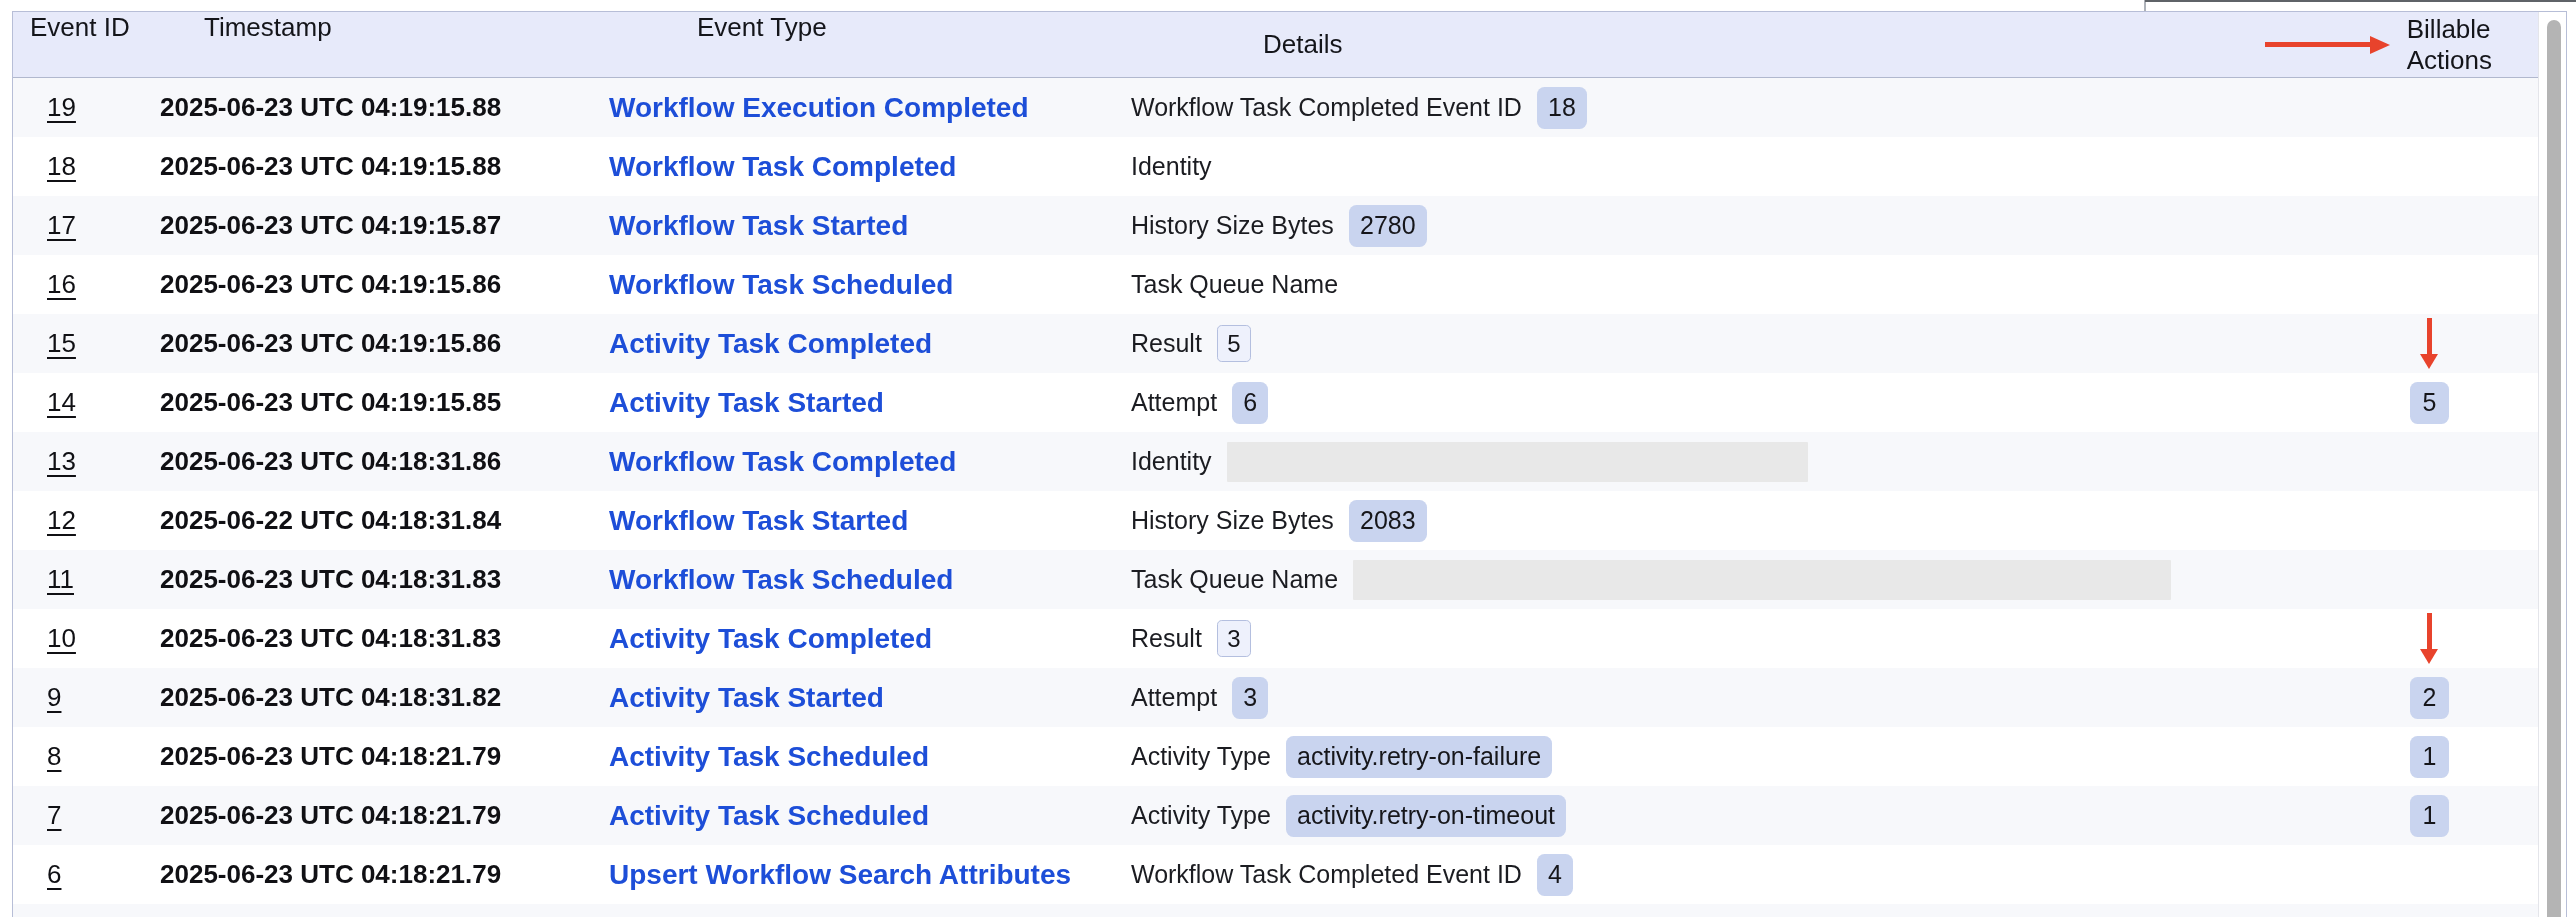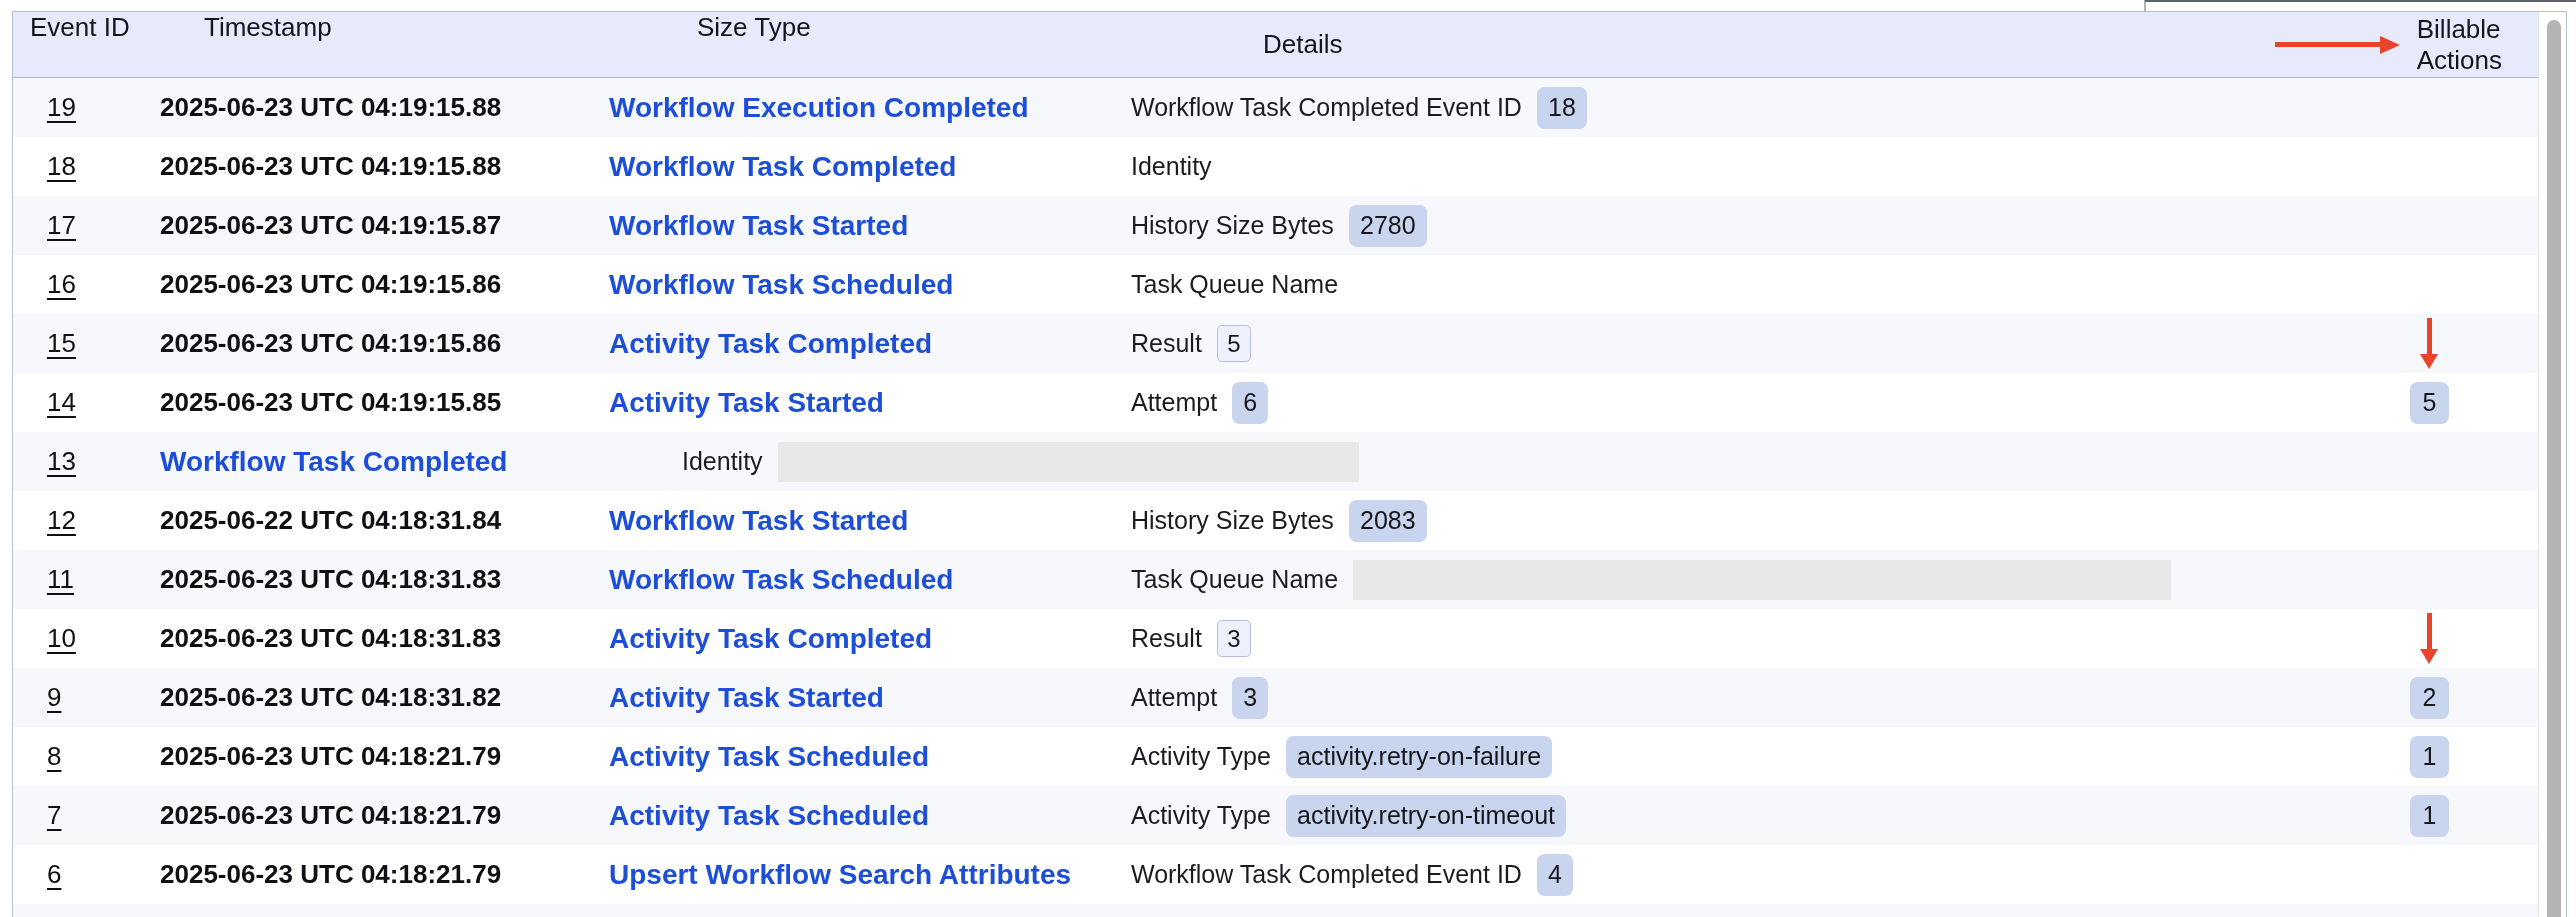--- a/index.html
+++ b/index.html
@@ -26,21 +26,21 @@
   .th{font-size:26px;font-weight:500;color:#14151a;}
 
   
   .c-id{width:130px;box-sizing:border-box;padding-left:17px;flex:0 0 130px;}
   .c-ts{width:449px;box-sizing:border-box;padding-left:17px;flex:0 0 449px;}
   .c-type{width:522px;box-sizing:border-box;padding-left:17px;flex:0 0 522px;}
   .c-details{flex:1 1 auto;box-sizing:border-box;padding-left:17px;
              display:flex;align-items:center;gap:15px;min-width:0;}
   .c-bill{width:224px;flex:0 0 224px;box-sizing:border-box;padding-right:89px;
           display:flex;align-items:center;justify-content:flex-end;}
-  .thead .c-bill{padding-right:36px;}
+  .thead .c-bill{padding-right:46px;}
 
   
   .row{height:59px;flex:0 0 59px;display:flex;align-items:center;background:#ffffff;}
   .row.stripe{background:#f7f8fb;}
   .sliver{flex:1 1 auto;background:#f7f8fb;}
 
   .idlink{font-size:26px;color:#101014;text-decoration:underline;
           text-decoration-thickness:1.9px;text-underline-offset:4.7px;cursor:pointer;margin-left:17px;}
   .ts{font-size:26px;color:#101014;font-weight:bold;}
   .etype{font-size:28px;font-weight:700;color:#1d4ed8;white-space:nowrap;}
@@ -69,21 +69,21 @@
 <body>
 
 <div class="top-divider"></div>
 <div class="top-edge"></div>
 
 <div class="table">
   <div class="content">
     <div class="thead">
       <div class="c-id th">Event ID</div>
       <div class="c-ts th">Timestamp</div>
-      <div class="c-type th">Size Type</div>
+      <div class="c-type th">Event Type</div>
       <div class="c-details th">Details</div>
       <div class="c-bill th">
         <span class="arrow-h">
             <span class="shaft"></span>
             <span class="head"></span>
           </span>
         <span>Billable Actions</span>
       </div>
     </div>
     <div id="rows">
@@ -173,20 +173,21 @@
 
     </div>
     <div class="c-bill">
 
       <span class="bbadge">5</span>
     </div>
   </div>
 
   <div class="row stripe">
     <div class="c-id"><a class="idlink">13</a></div>
+    <div class="c-ts"><span class="ts">2025-06-23 UTC 04:18:31.86</span></div>
     <div class="c-type"><span class="etype">Workflow Task Completed</span></div>
     <div class="c-details">
       <span class="dlabel">Identity</span>
 
       <span class="redacted" style="width: 581px;"></span>
     </div>
     <div class="c-bill">
       
       
     </div>

